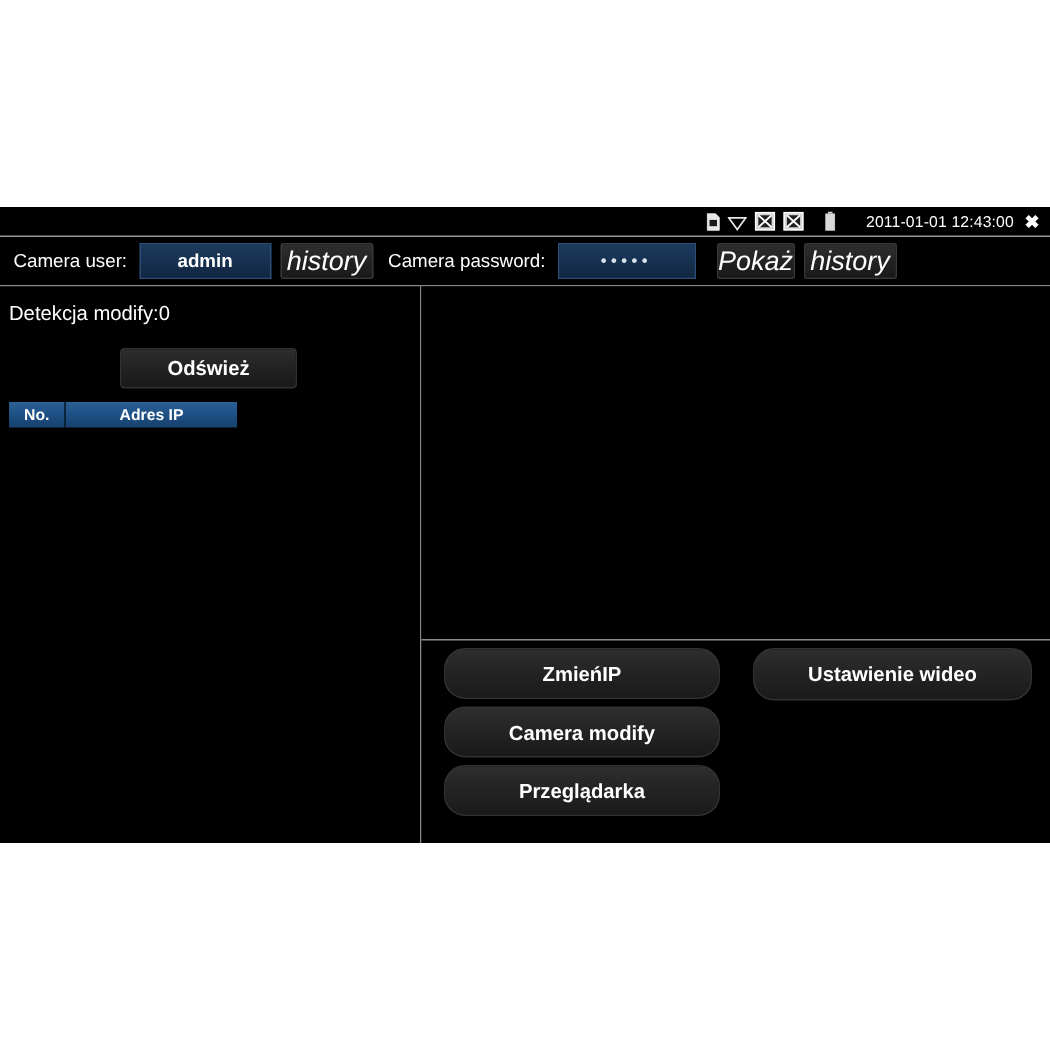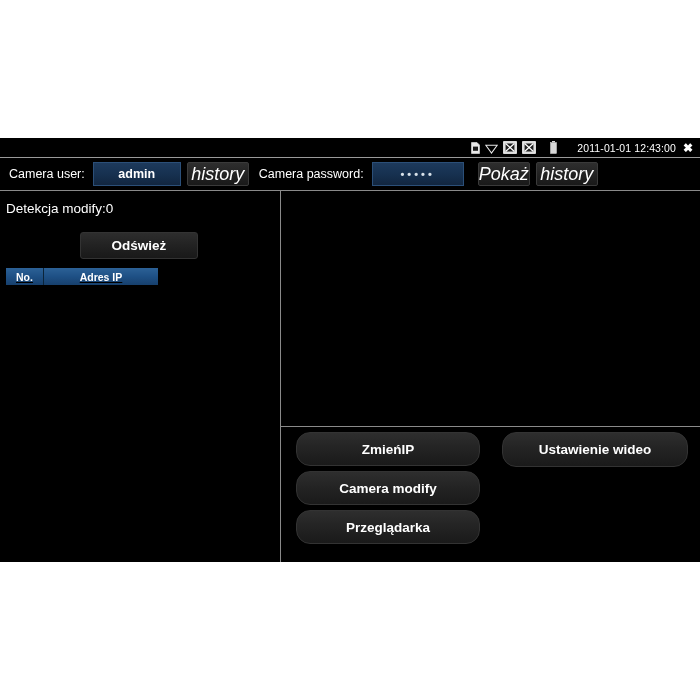--- a/index.html
+++ b/index.html
@@ -176,21 +176,20 @@
   #device-table {
     position: absolute;
     left: 6px;
     top: 77px;
     width: 274px;
   }
   #table-header-row {
     display: flex;
     height: 17px;
     width: 316px;
-    text-decoration: underline;
   }
   .th {
     background: linear-gradient(180deg, #2a5f94 0%, #1f5286 48%, #184madf 100%);
     background: linear-gradient(180deg, #2c6196 0%, #1e5085 50%, #17406d 100%);
     color: #ffffff;
     font-size: 10.5px;
     font-weight: bold;
     display: flex;
     align-items: center;
     justify-content: center;

